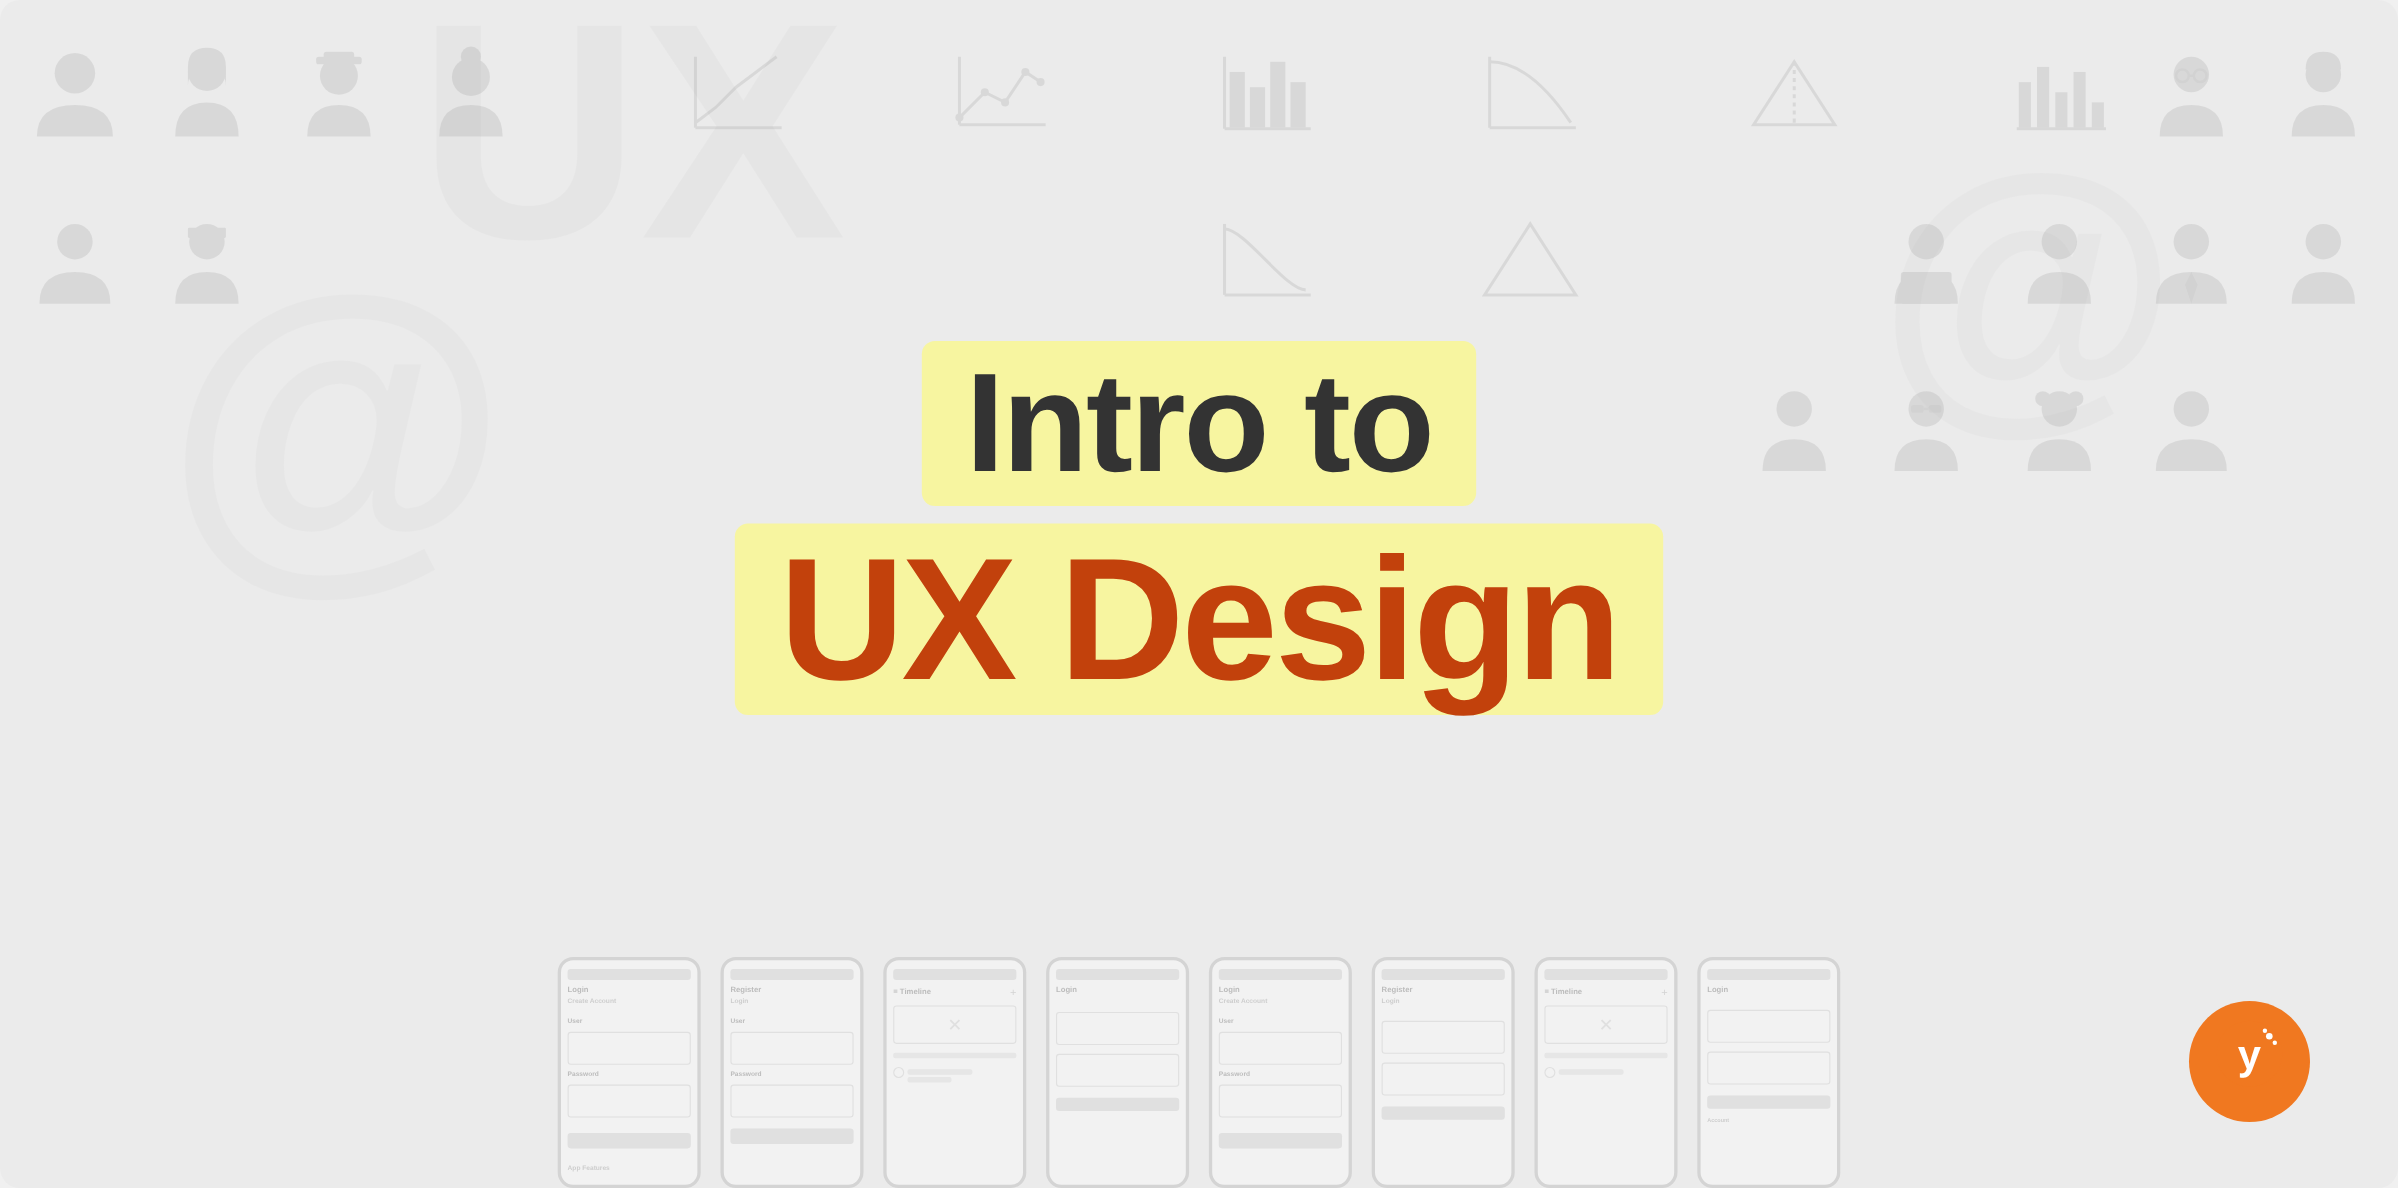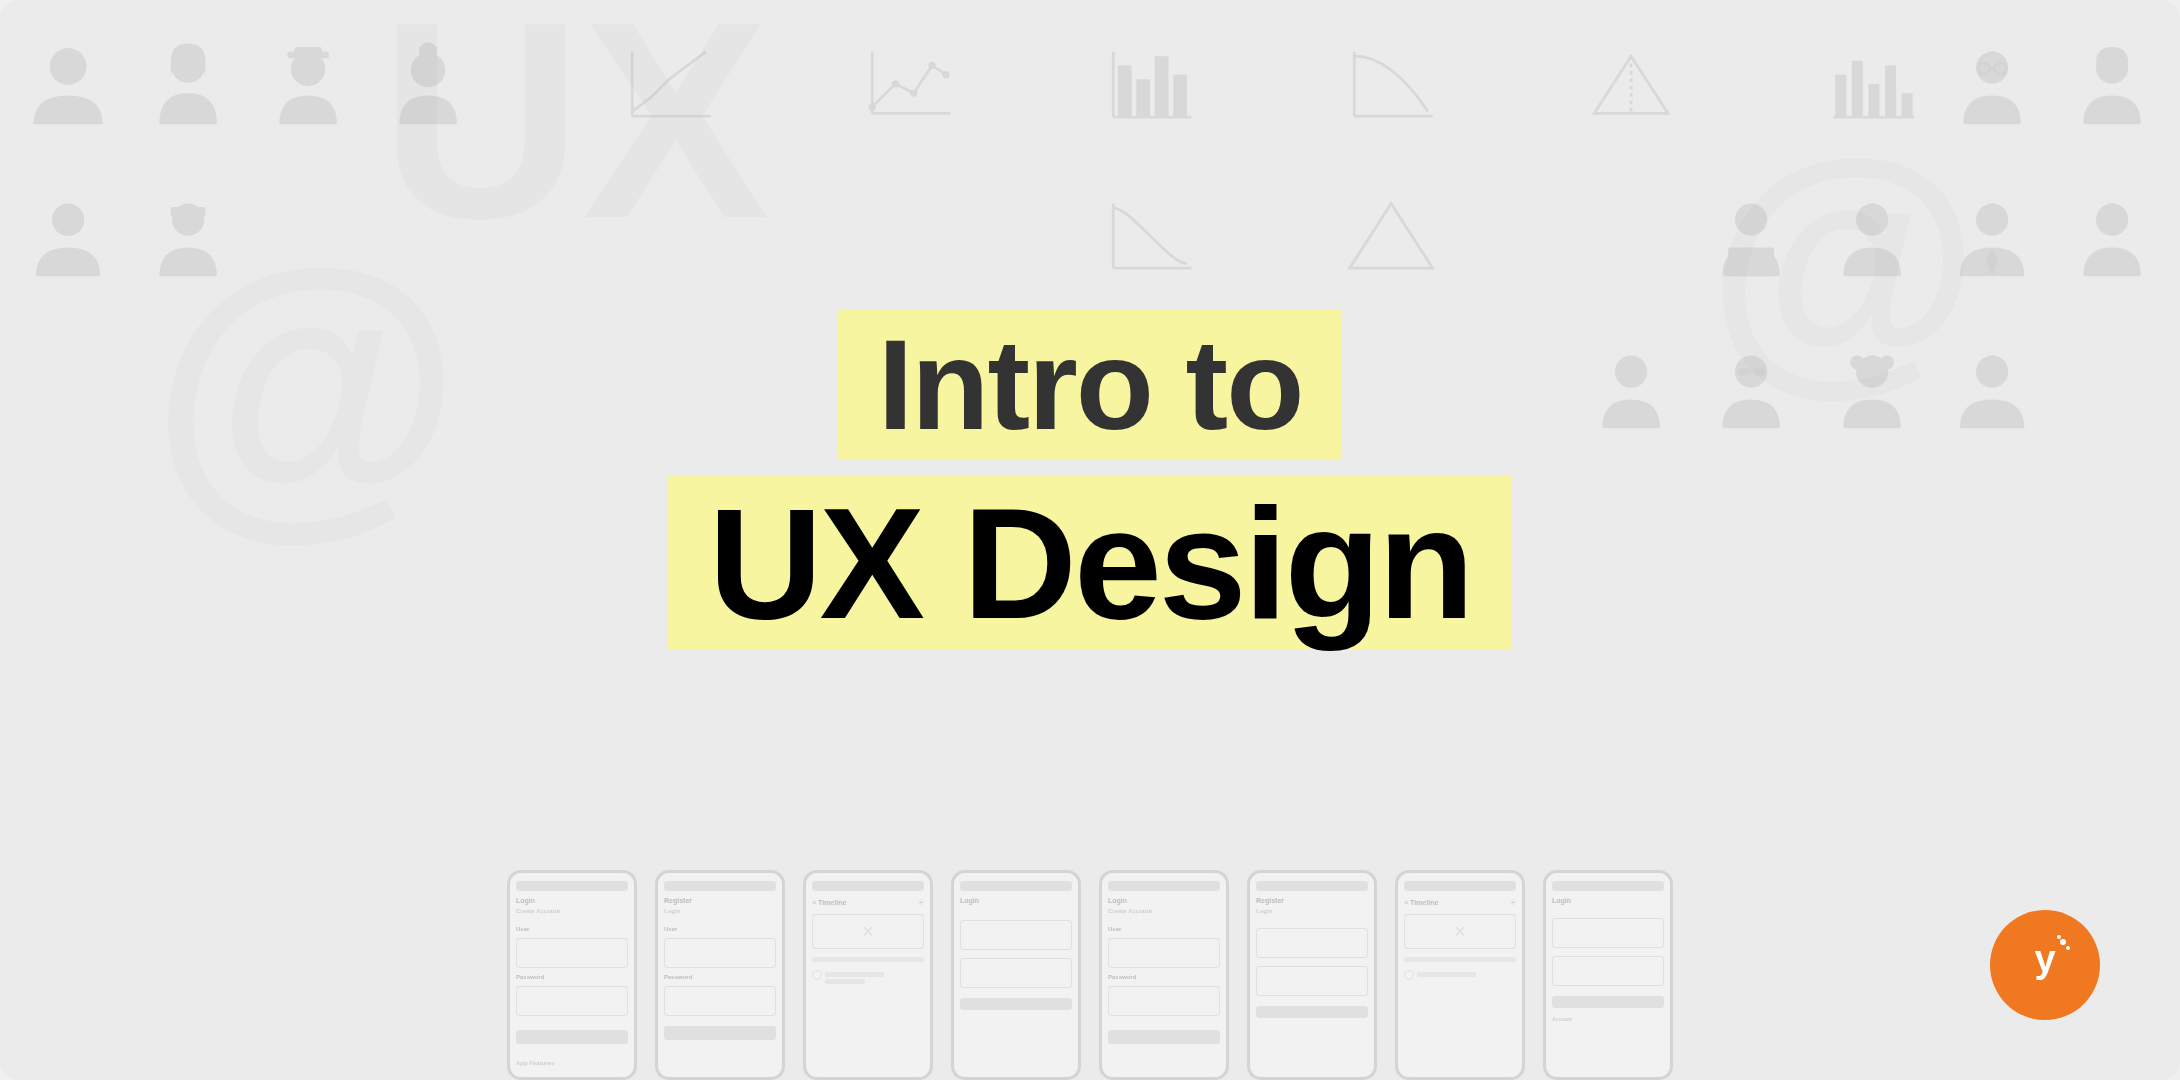--- a/index.html
+++ b/index.html
@@ -141,35 +141,35 @@
     .title-block {
       display: flex;
       flex-direction: column;
       align-items: center;
       gap: 16px;
     }
 
     .title-line {
       background: #f7f5a0;
       padding: 8px 40px;
-      border-radius: 0;
+      border-radius: 12px;
     }
 
     .title-line-1 {
       font-size: 128px;
       font-weight: 700;
       color: #333;
       letter-spacing: -2px;
       line-height: 1.05;
     }
 
     .title-line-2 {
       font-size: 158px;
       font-weight: 900;
-      color: #000000;
+      color: #c2410c;
       letter-spacing: -3px;
       line-height: 1.0;
     }
 
     
     .logo-badge {
       position: absolute;
       bottom: 60px;
       right: 80px;
       width: 110px;

